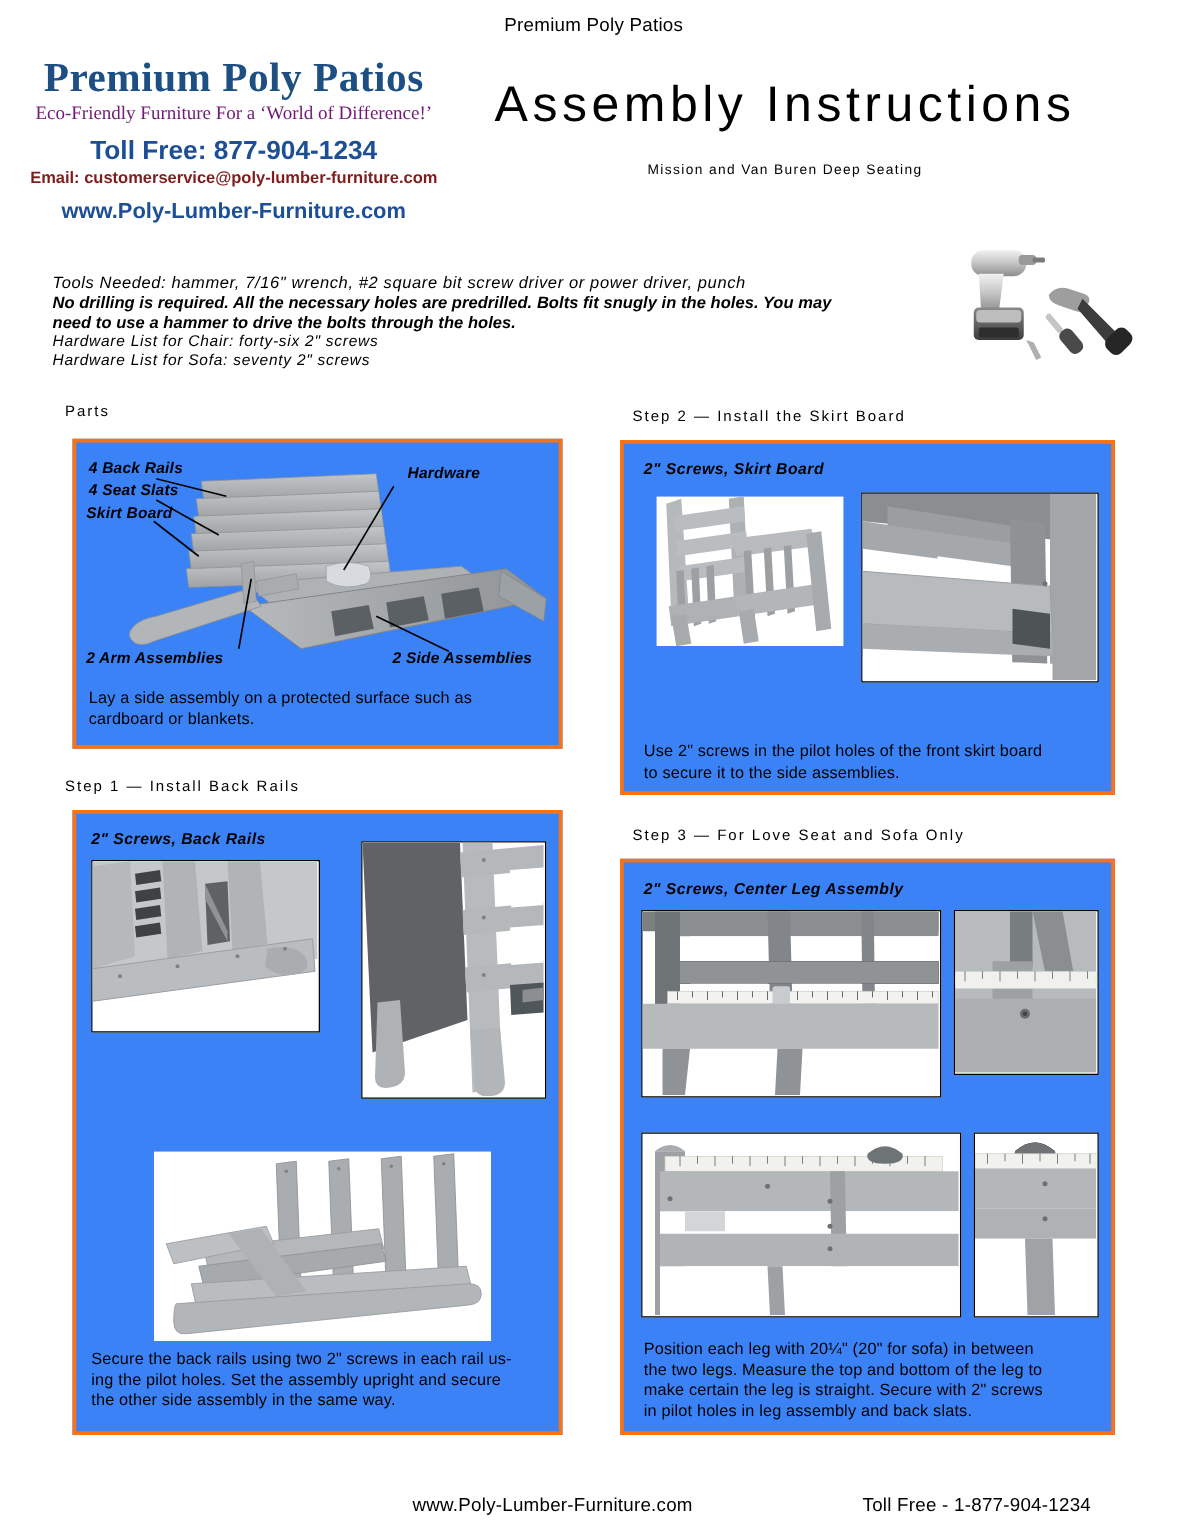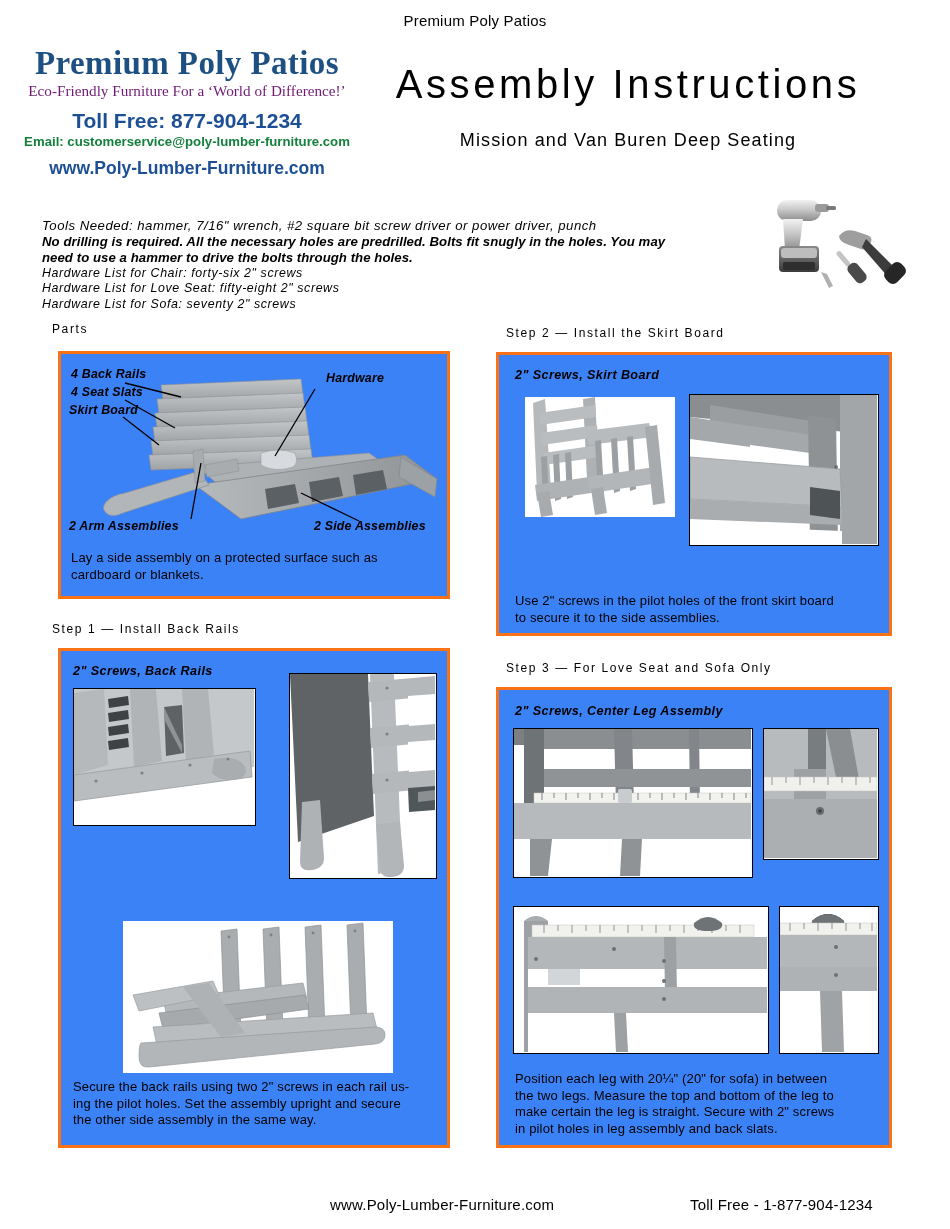--- a/index.html
+++ b/index.html
@@ -53,21 +53,21 @@
   .logo-phone {
     margin-top: 9px;
     font-size: 21px;
     font-weight: bold;
     color: #1c4f96;
     white-space: nowrap;
   }
   .logo-email {
     font-size: 13.2px;
     font-weight: bold;
-    color: #15803d;
+    color: #7f1d1d;
     margin-top: 1px;
     white-space: nowrap;
   }
   .logo-web {
     margin-top: 9px;
     font-size: 17.5px;
     font-weight: bold;
     color: #1c4f96;
     white-space: nowrap;
   }
@@ -82,21 +82,21 @@
     letter-spacing: 3.6px;
     font-weight: normal;
     white-space: nowrap;
   }
   .main-subtitle {
     position: absolute;
     top: 130px;
     left: 368px;
     width: 520px;
     text-align: center;
-    font-size: 18px;
+    font-size: 11px;
     letter-spacing: 1.1px;
     white-space: nowrap;
   }
 
   
   .tools-block {
     position: absolute;
     top: 218px;
     left: 42px;
     width: 700px;
@@ -207,21 +207,20 @@
 </div>
 
 <div class="main-title">Assembly Instructions</div>
 <div class="main-subtitle">Mission and Van Buren Deep Seating</div>
 
 <div class="tools-block">
   <div class="tools-line">Tools Needed: hammer, 7/16" wrench, #2 square bit screw driver or power driver, punch</div>
   <div class="tools-line bold">No drilling is required. All the necessary holes are predrilled. Bolts fit snugly in the holes. You may</div>
   <div class="tools-line bold">need to use a hammer to drive the bolts through the holes.</div>
   <div class="tools-line hw">Hardware List for Chair: forty-six 2" screws</div>
-  <div class="tools-line hw">Hardware List for Love Seat: fifty-eight 2" screws</div>
   <div class="tools-line hw">Hardware List for Sofa: seventy 2" screws</div>
 </div>
 
 <div class="tool-photo">
   <svg width="160" height="105" viewBox="0 0 160 105">
     <defs>
       <linearGradient id="mg" x1="0" y1="0" x2="0" y2="1">
         <stop offset="0%" stop-color="#f2f2f2"></stop>
           <stop offset="45%" stop-color="#c9c9c9"></stop>
         <stop offset="100%" stop-color="#8d8d8d"></stop>

